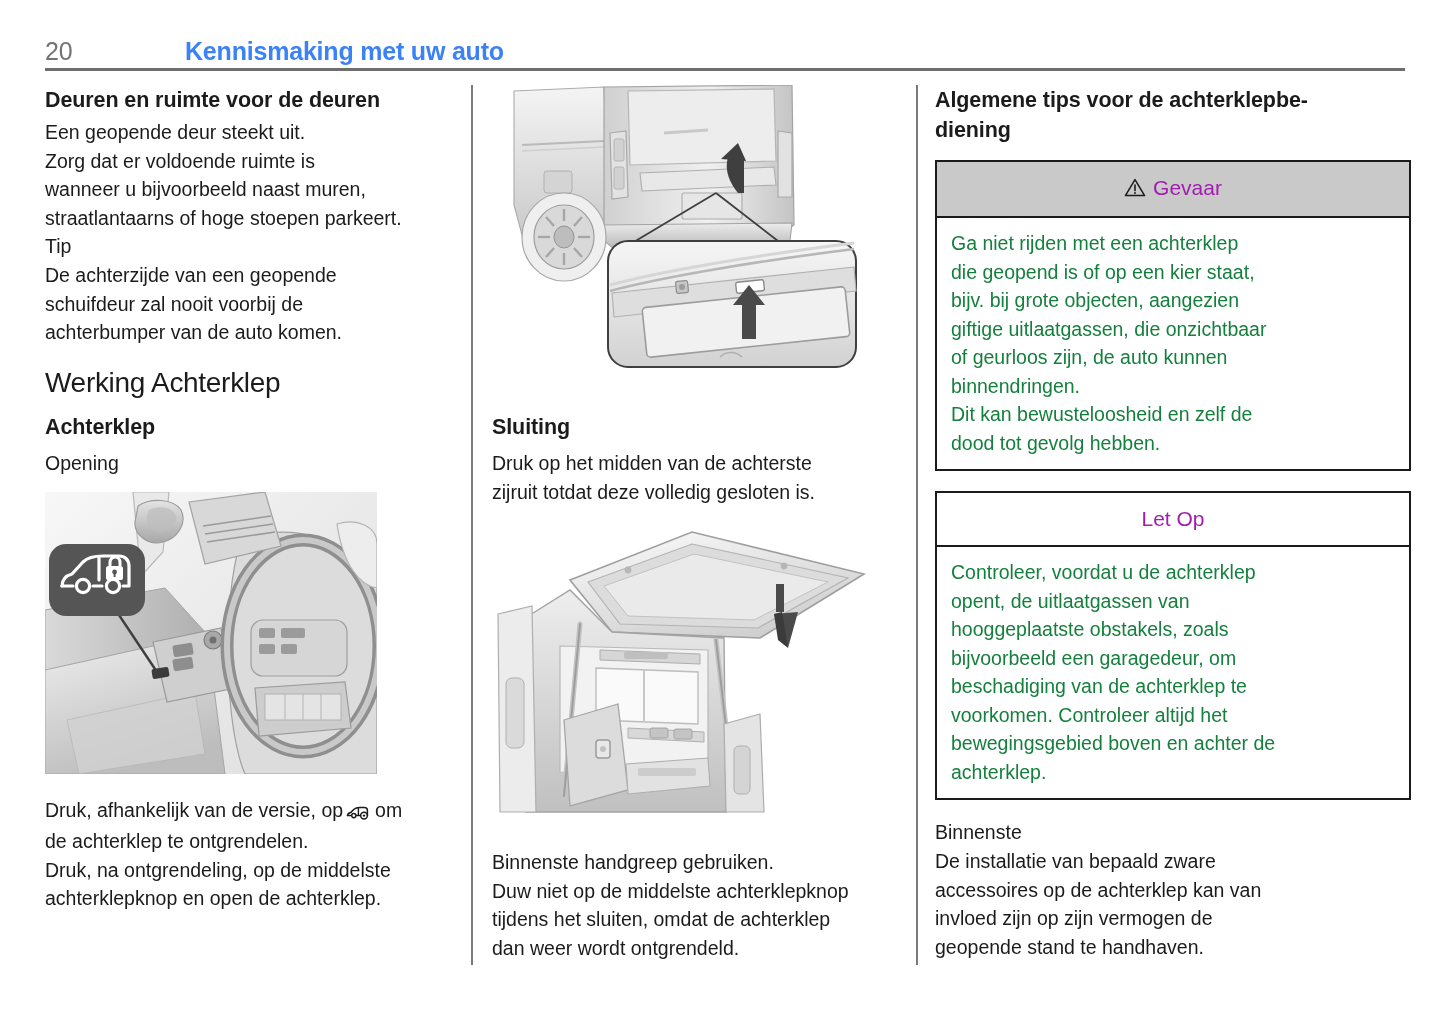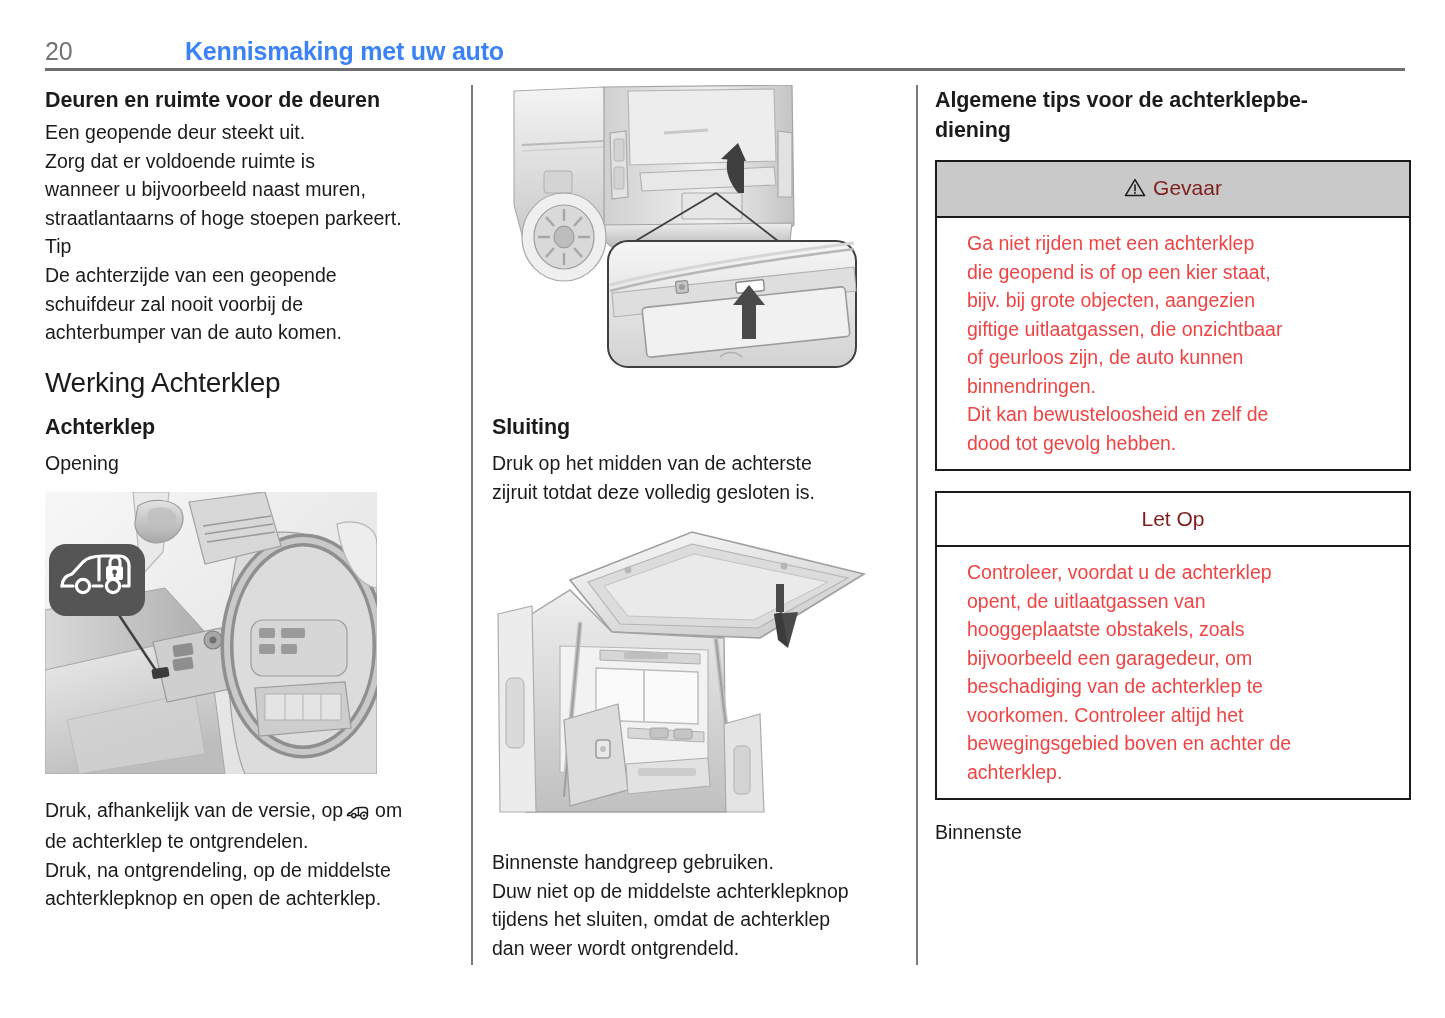--- a/index.html
+++ b/index.html
@@ -120,30 +120,29 @@
     background: #ffffff;
     box-sizing: border-box;
   }
   .warn-head {
     border-bottom: 2px solid #1b1b1b;
     text-align: center;
     font-size: 21px;
     line-height: 28px;
     padding: 12px 8px;
     font-weight: 400;
-    color: #7f1d1d;
+    color: #a21caf;
   }
   .warn-head.filled { background: #c9c9c9; }
   .warn-head.plain  { background: #ffffff; }
   .warn-body {
     padding: 11px 14px 12px 14px;
     font-size: 19.5px;
     line-height: 28.5px;
-    color: #ef4444;
-    margin-left: 16px;
+    color: #15803d;
   }
   .tri-icon {
     display: inline-block;
     vertical-align: -2px;
     margin-right: 7px;
   }
 
   
   .inline-glyph {
     display: inline-block;
@@ -517,16 +516,20 @@
 bijvoorbeeld een garagedeur, om
 beschadiging van de achterklep te
 voorkomen. Controleer altijd het
 bewegingsgebied boven en achter de
 achterklep.</div>
     </div>
 
     <div style="height:18px;"></div>
 
     <h3 class="minor-title">Binnenste</h3>
+    <p class="body" style="white-space:pre-line;">De installatie van bepaald zware
+accessoires op de achterklep kan van
+invloed zijn op zijn vermogen de
+geopende stand te handhaven.</p>
 
   </div>
 
 </div>
 
 </body></html>

